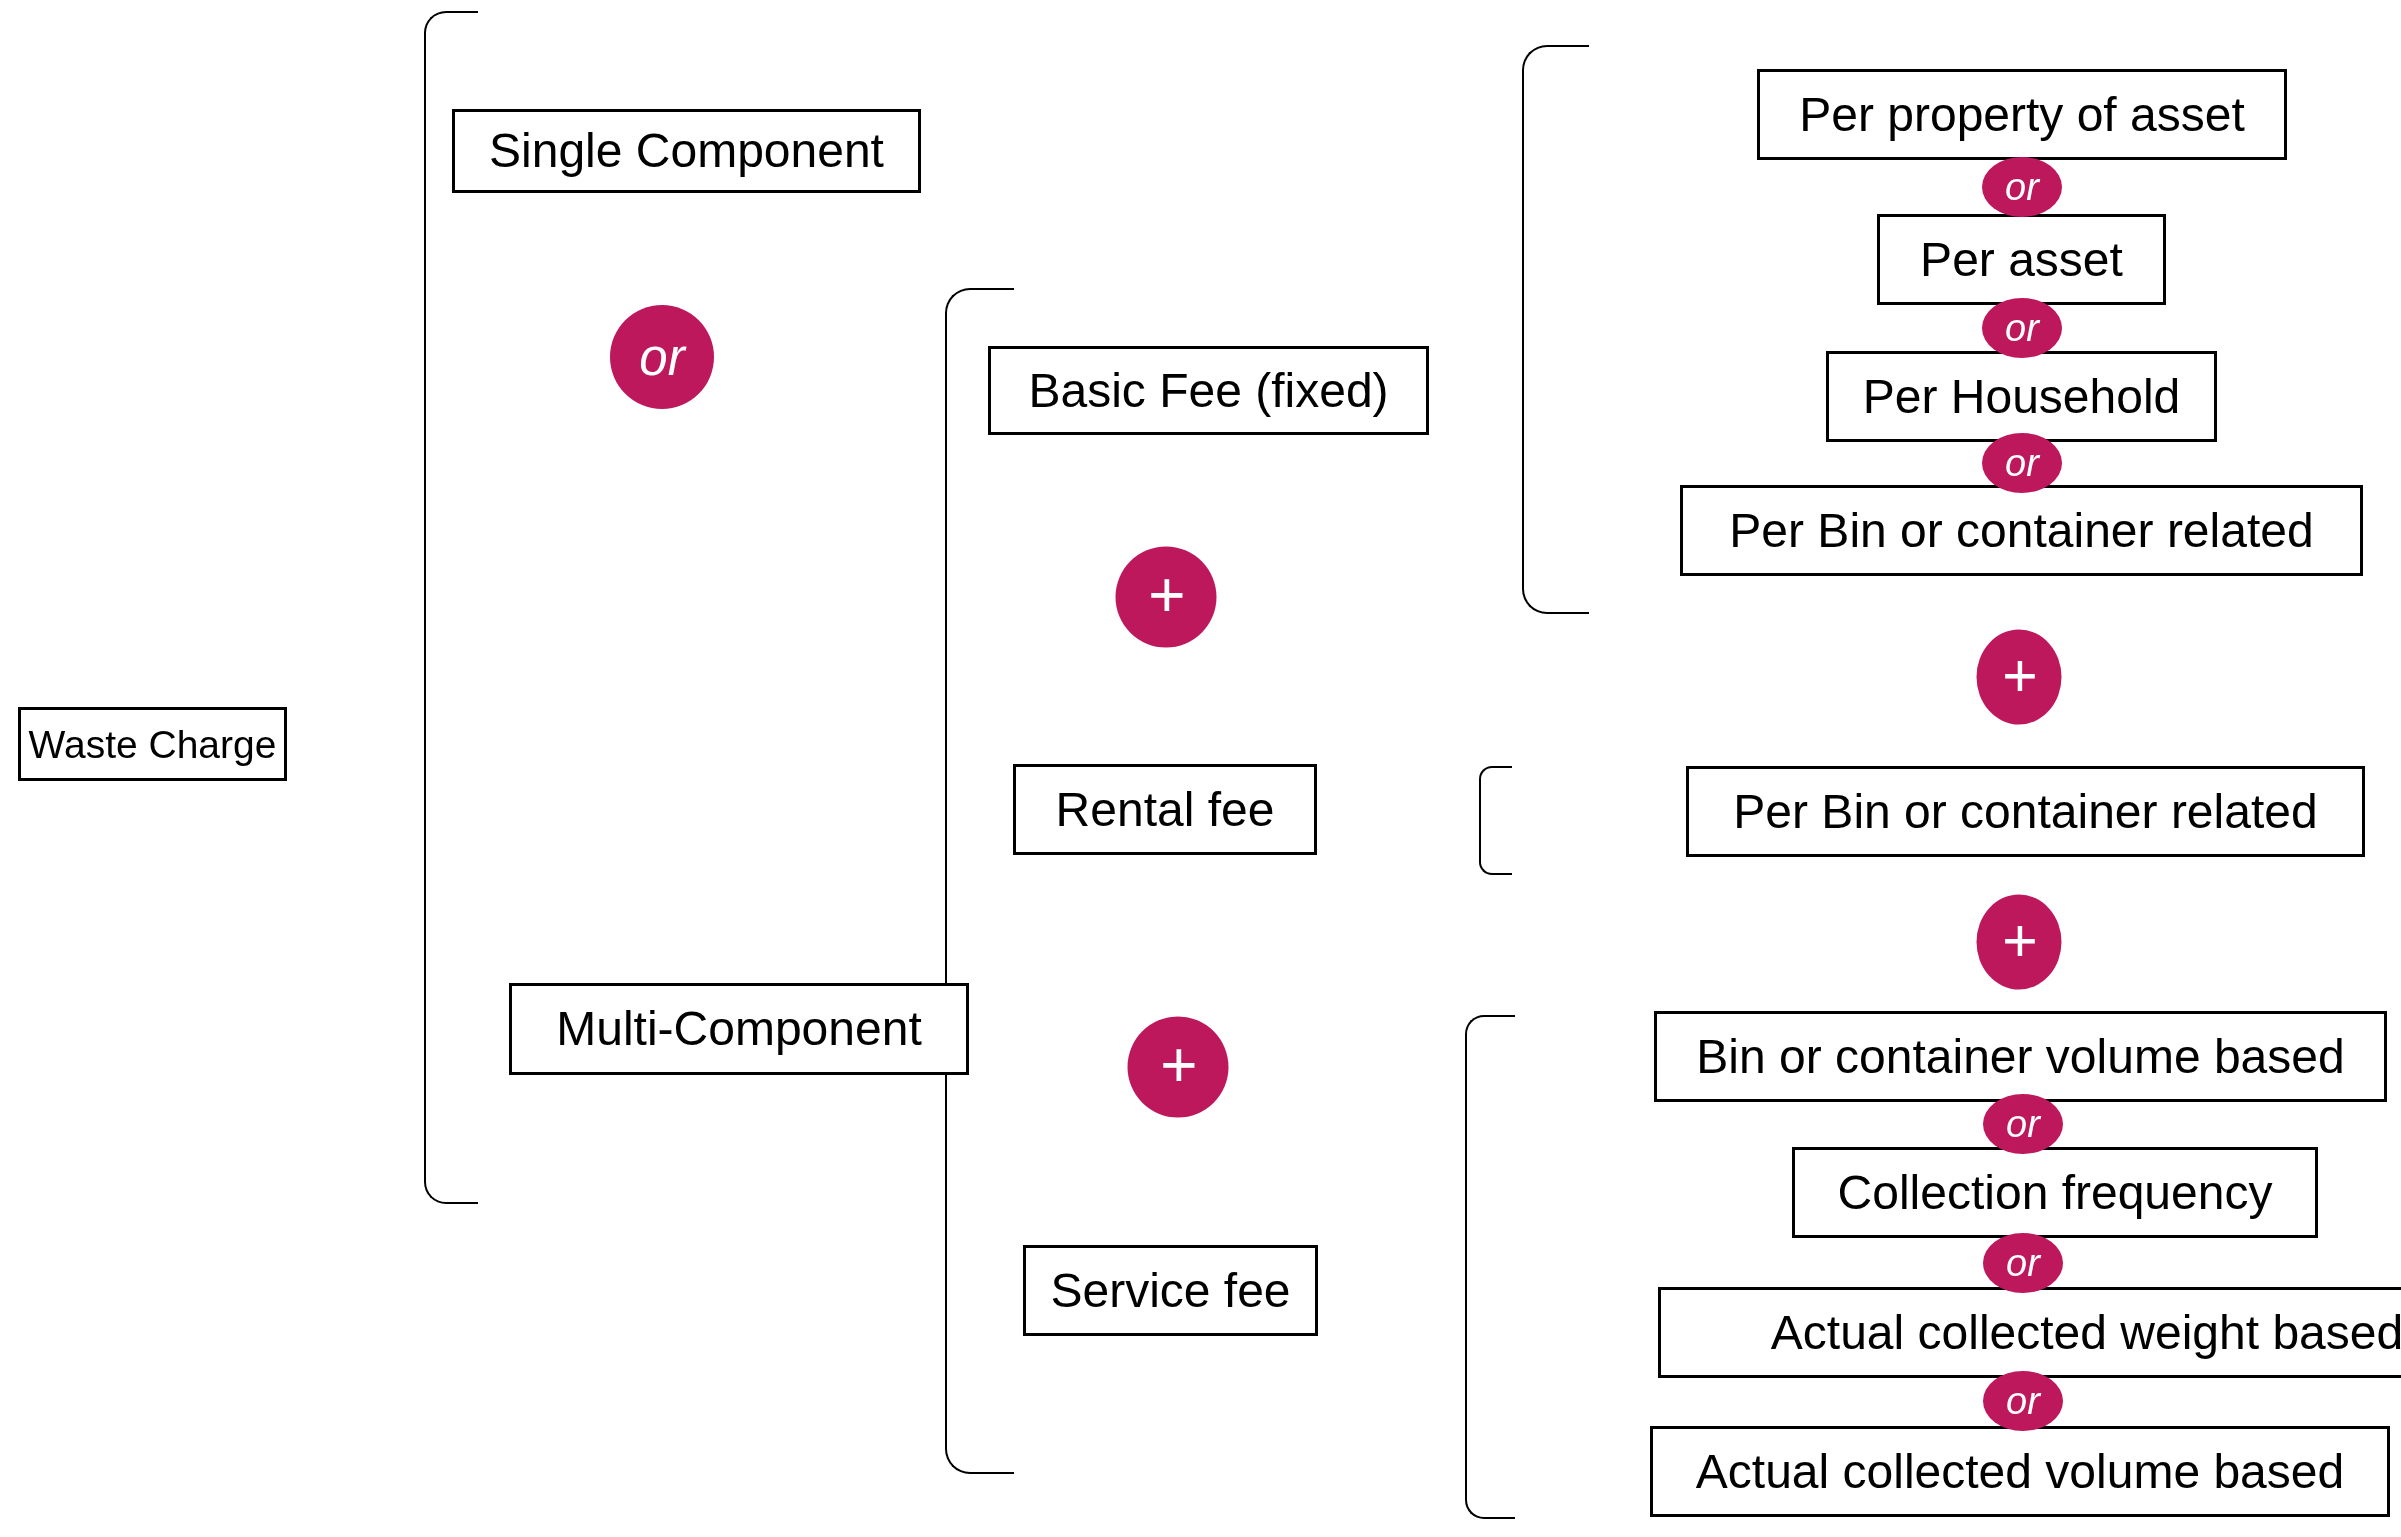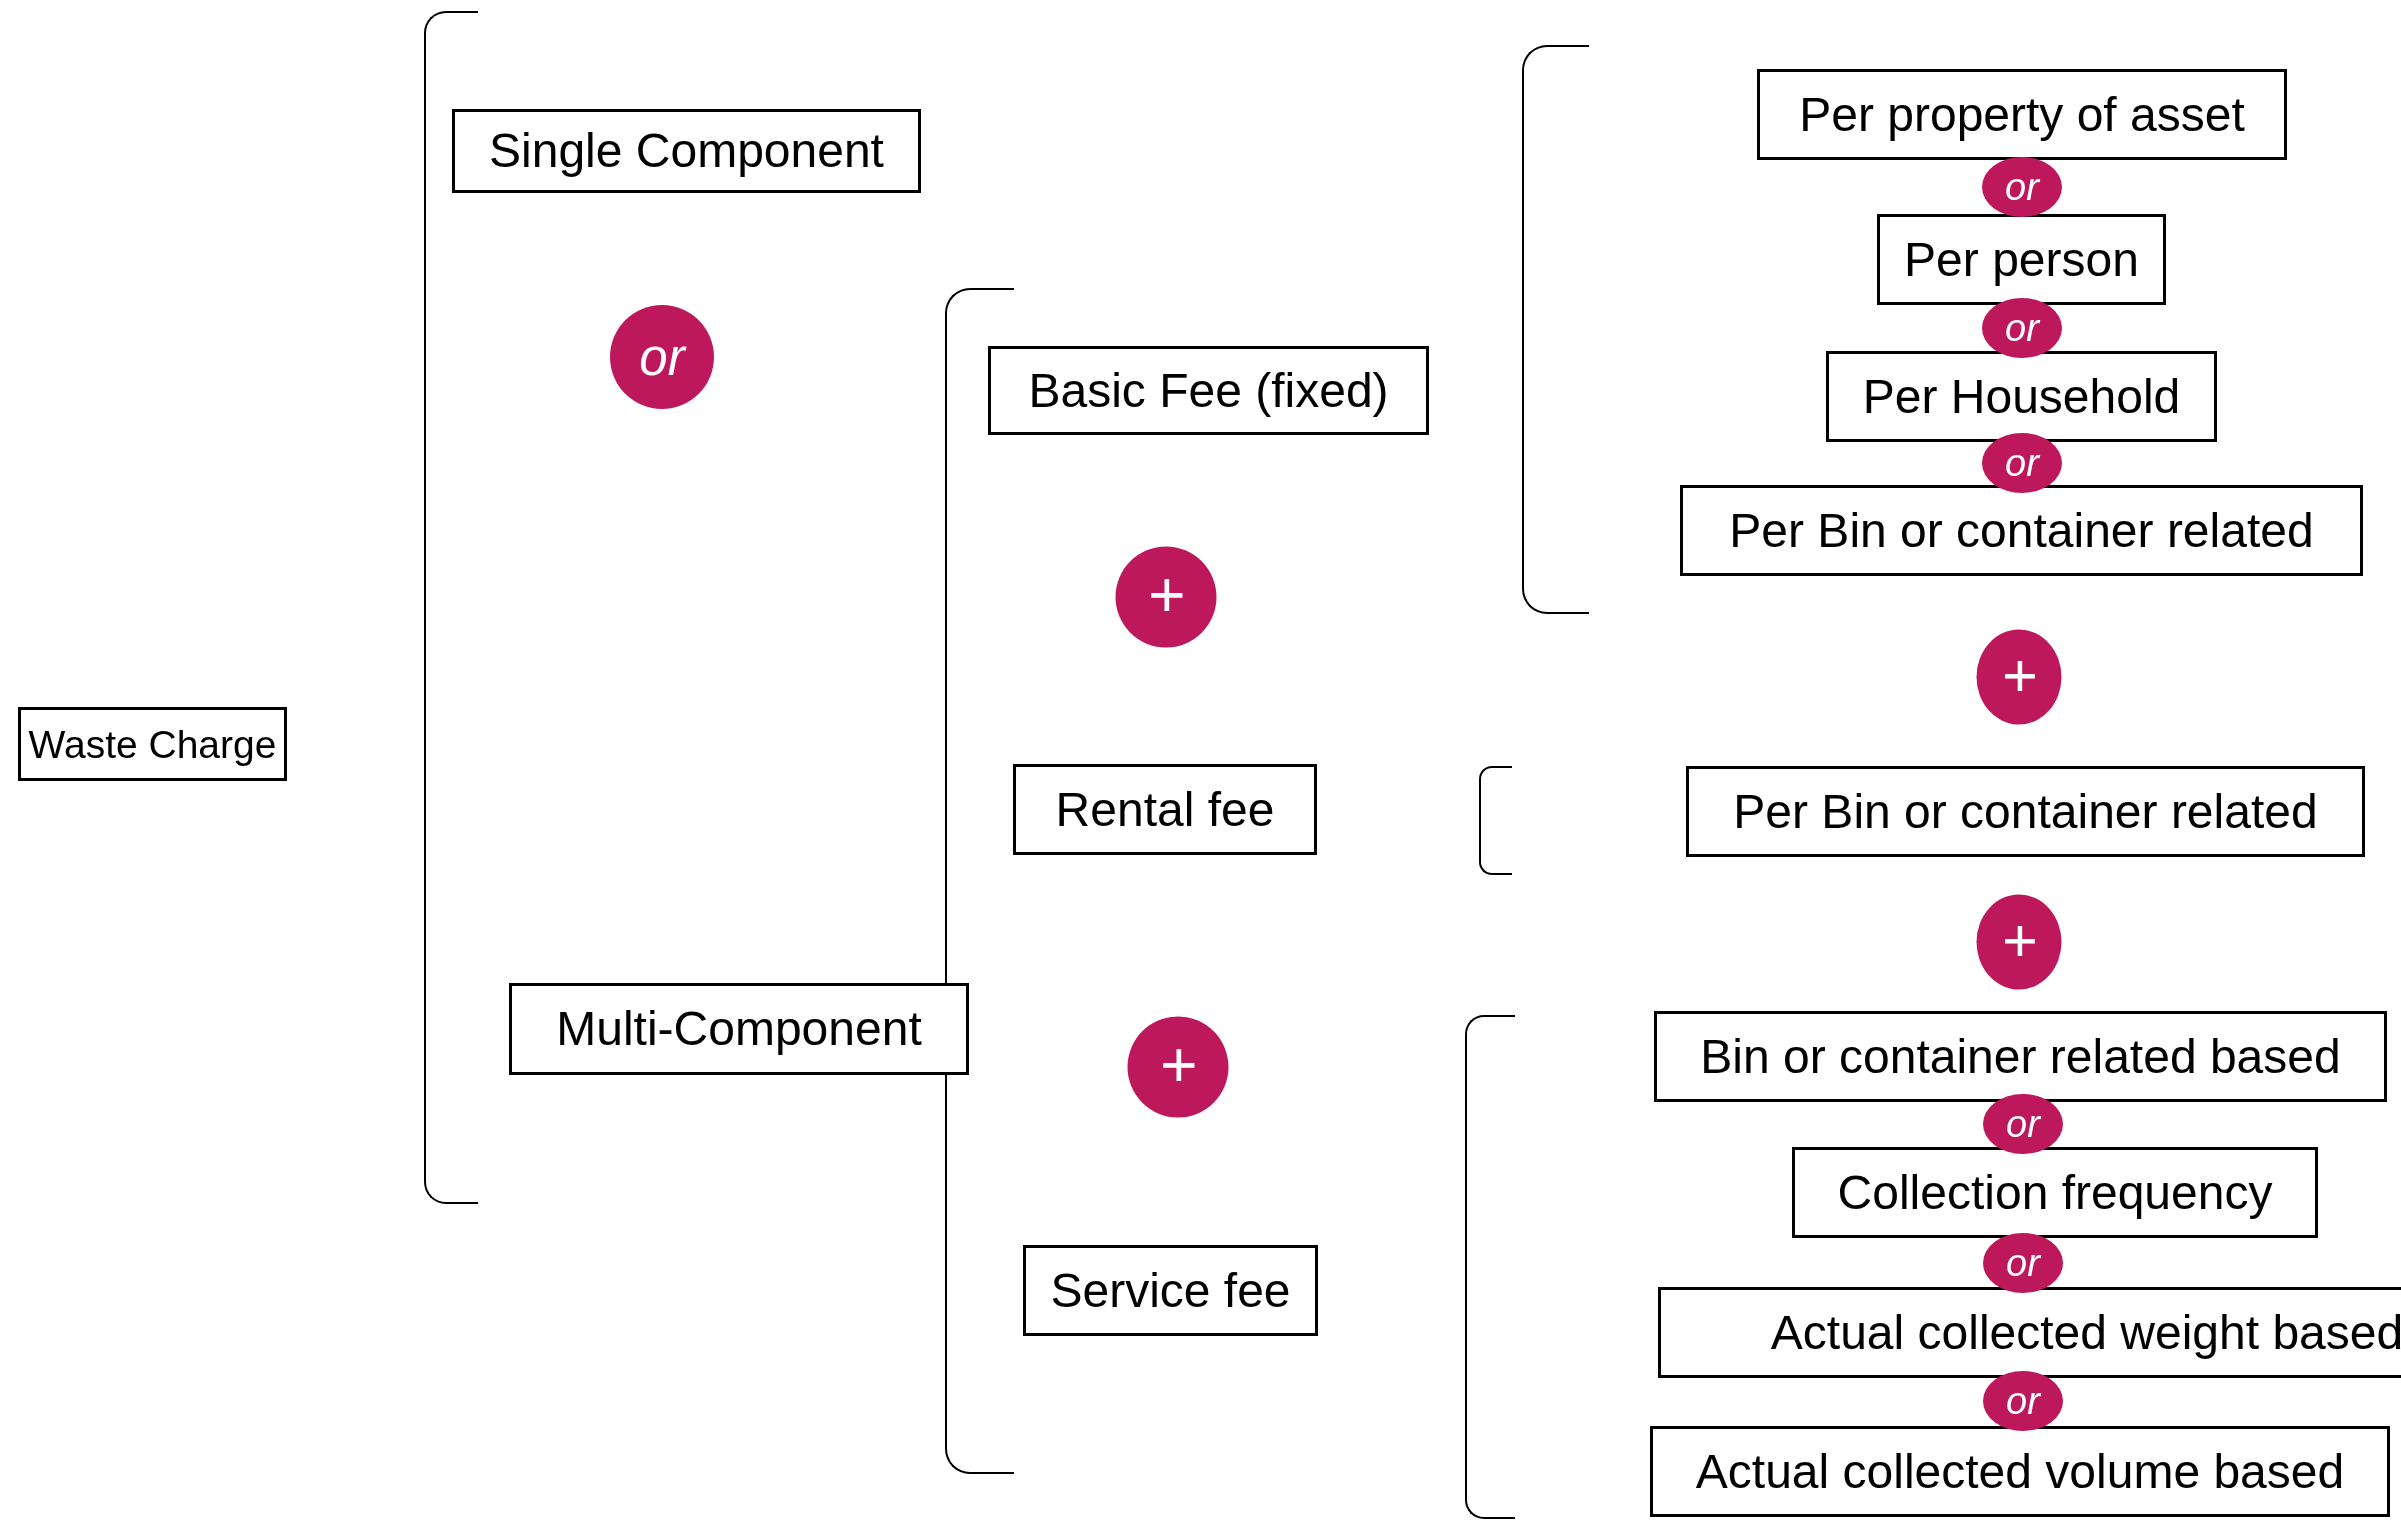--- a/index.html
+++ b/index.html
@@ -80,41 +80,41 @@
   <div class="op op-plus-big" style="left:1178px; top:1067px;">+</div>
 
   <div class="node" style="left:1023px; top:1245px; width:295px; height:91px;">Service fee</div>
 
   <div class="bracket" style="left:1522px; top:45px; width:67px; height:569px; border-radius:25px 0 0 25px;"></div>
 
   <div class="node" style="left:1757px; top:69px; width:530px; height:91px;">Per property of asset</div>
 
   <div class="op op-or-small" style="left:2022px; top:187px;">or</div>
 
-  <div class="node" style="left:1877px; top:214px; width:289px; height:91px;">Per person</div>
+  <div class="node" style="left:1877px; top:214px; width:289px; height:91px;">Per asset</div>
 
   <div class="op op-or-small" style="left:2022px; top:328px;">or</div>
 
   <div class="node" style="left:1826px; top:351px; width:391px; height:91px;">Per Household</div>
 
   <div class="op op-or-small" style="left:2022px; top:463px;">or</div>
 
   <div class="node" style="left:1680px; top:485px; width:683px; height:91px;">Per Bin or container related</div>
 
   <div class="op op-plus-tall" style="left:2019px; top:677px;">+</div>
 
   <div class="bracket" style="left:1479px; top:766px; width:33px; height:109px; border-radius:13px 0 0 13px;"></div>
 
   <div class="node" style="left:1686px; top:766px; width:679px; height:91px;">Per Bin or container related</div>
 
   <div class="op op-plus-tall" style="left:2019px; top:942px;">+</div>
 
   <div class="bracket" style="left:1465px; top:1015px; width:50px; height:504px; border-radius:19px 0 0 19px;"></div>
 
-  <div class="node" style="left:1654px; top:1011px; width:733px; height:91px;">Bin or container related based</div>
+  <div class="node" style="left:1654px; top:1011px; width:733px; height:91px;">Bin or container volume based</div>
 
   <div class="op op-or-small" style="left:2023px; top:1124px;">or</div>
 
   <div class="node" style="left:1792px; top:1147px; width:526px; height:91px;">Collection frequency</div>
 
   <div class="op op-or-small" style="left:2023px; top:1263px;">or</div>
 
   <div class="node" style="left:1658px; top:1287px; width:858px; height:91px;">Actual collected weight based</div>
 
   <div class="op op-or-small" style="left:2023px; top:1401px;">or</div>

